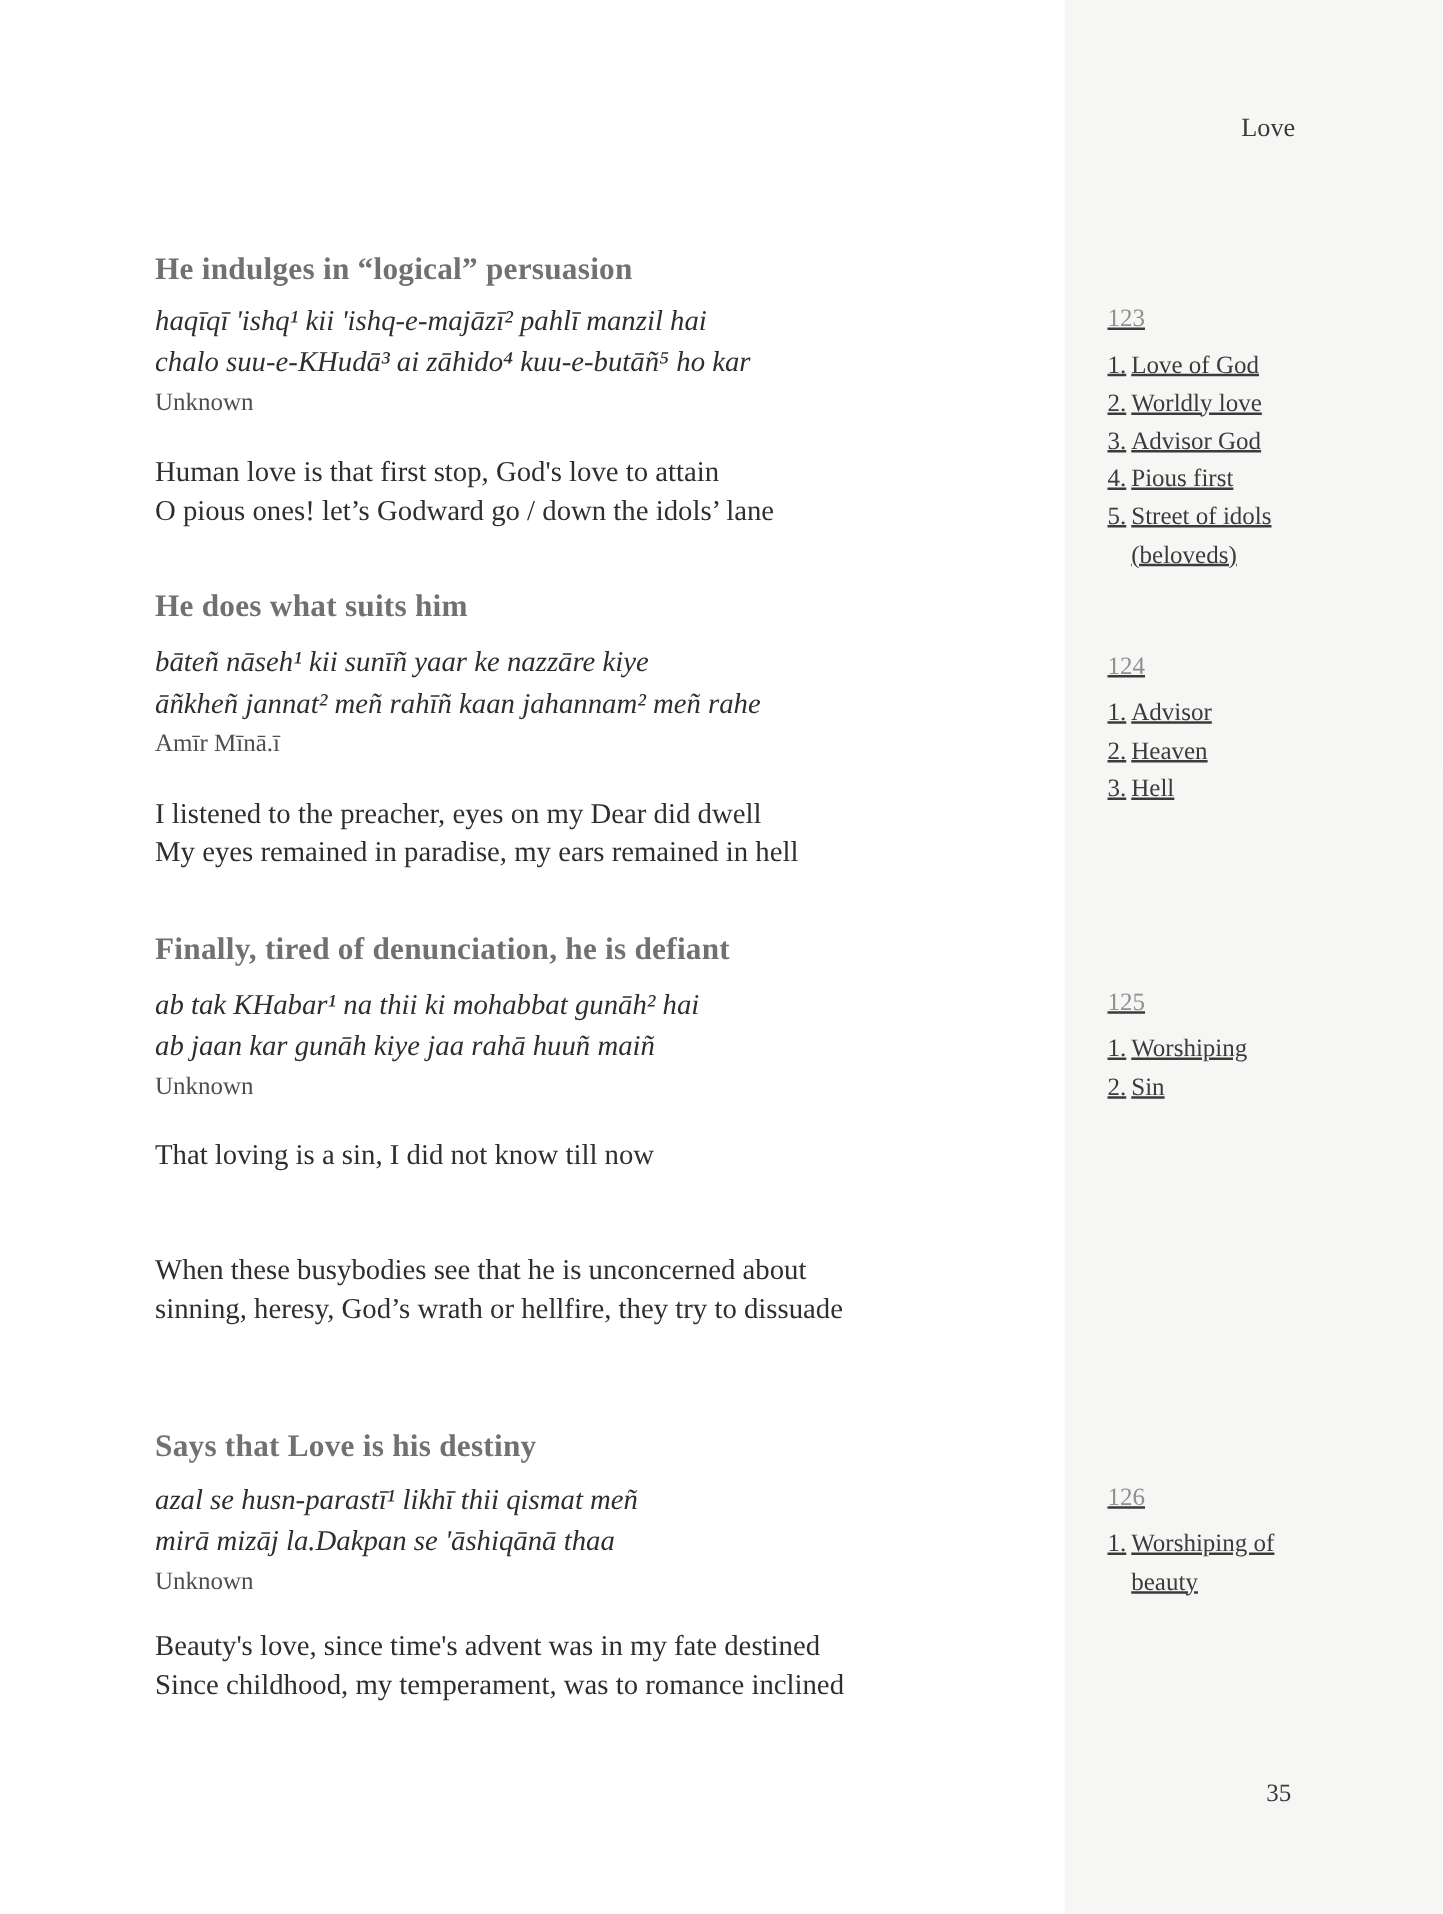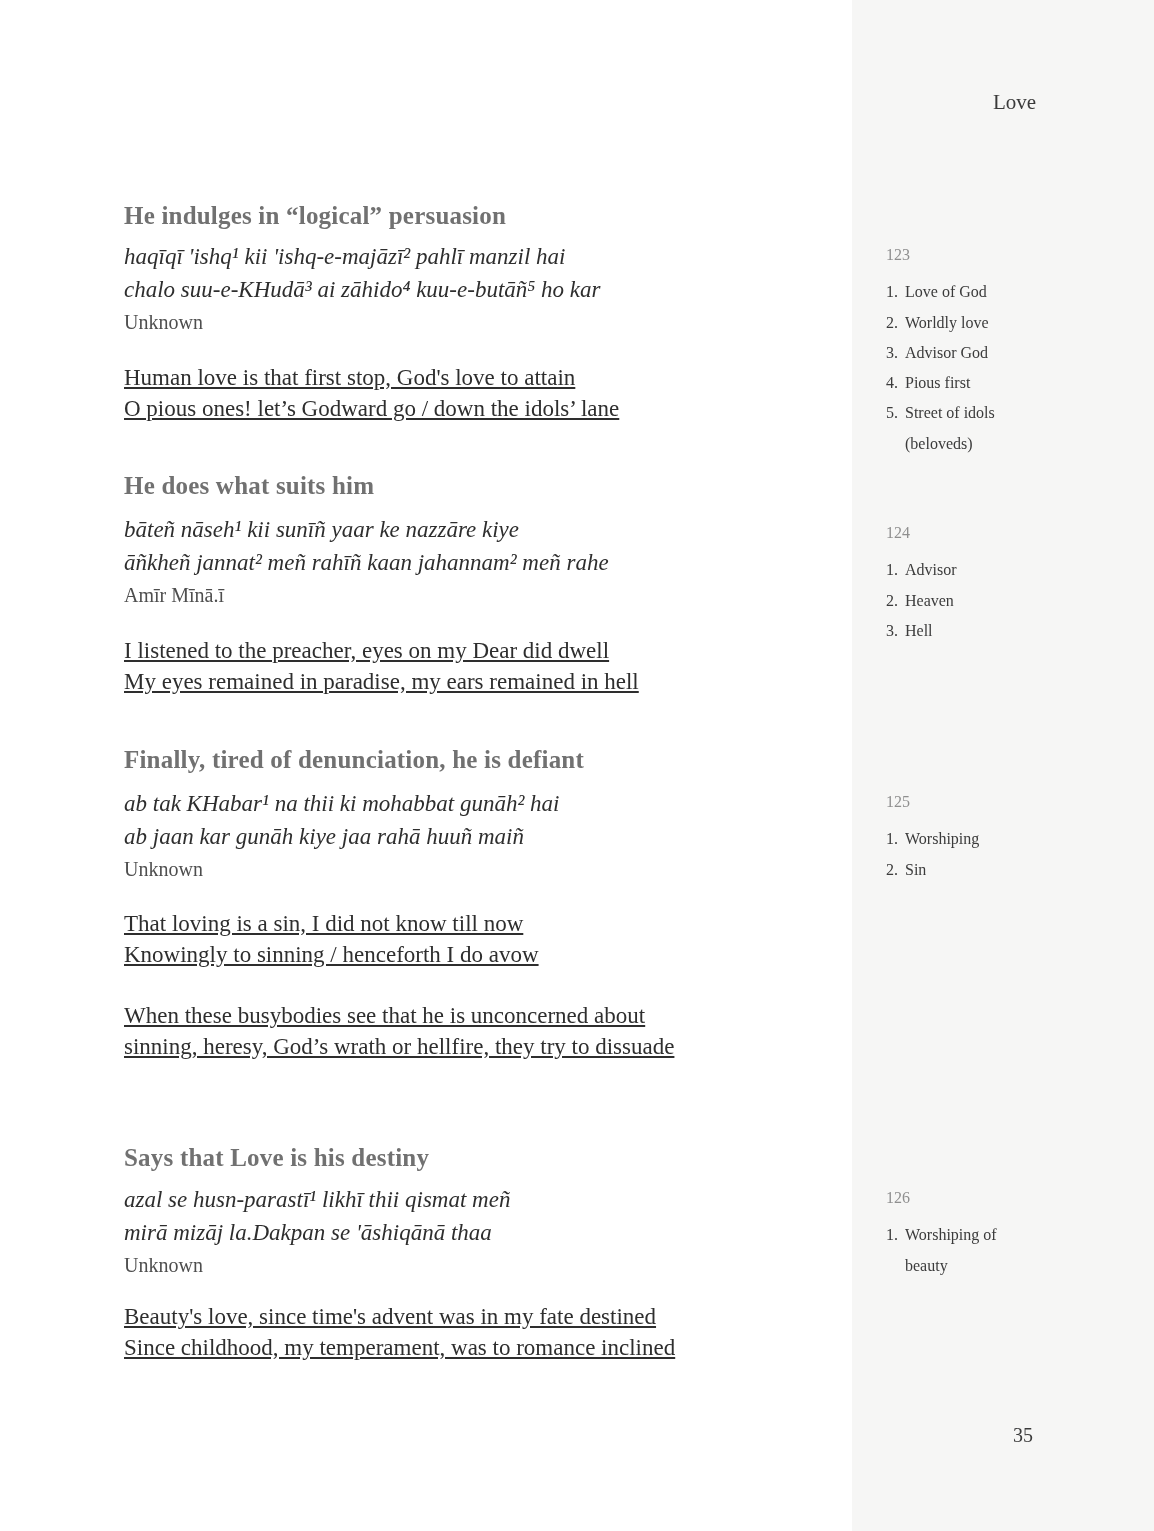--- a/index.html
+++ b/index.html
@@ -76,29 +76,30 @@
   }
 
   .translation, .commentary {
     position: absolute;
     left: 124px;
     width: 740px;
     font-size: 23px;
     line-height: 30.5px;
     color: #2e2e2e;
   }
-  .translation .line, .commentary .line { display: block; white-space: nowrap; text-decoration: underline; }
+  .translation .line, .commentary .line { display: block; white-space: nowrap; }
 
   .note {
     position: absolute;
     left: 34px;
     width: 250px;
-    font-size: 16px;
+    font-size: 20px;
     line-height: 30.3px;
     color: #3b3b3b;
+    text-decoration: underline;
   }
   .note-number {
     color: #8f8f8f;
     margin-bottom: 7px;
   }
   .note-item { display: flex; }
   .note-marker { flex: 0 0 auto; width: 19px; }
   .note-text .line { display: block; white-space: nowrap; }
 </style>
 </head>
@@ -135,21 +136,20 @@
   <h2 class="heading" style="top:723px">Finally, tired of denunciation, he is defiant</h2>
 
   <div class="couplet" style="top:787px">
     <span class="line">ab tak KHabar¹ na thii ki mohabbat gunāh² hai</span>
     <span class="line">ab jaan kar gunāh kiye jaa rahā huuñ maiñ</span>
     <span class="attribution">Unknown</span>
   </div>
 
   <div class="translation" style="top:909px">
     <span class="line">That loving is a sin, I did not know till now</span>
-    <span class="line">Knowingly to sinning / henceforth I do avow</span>
   </div>
 
   <div class="commentary" style="top:1001px">
     <span class="line">When these busybodies see that he is unconcerned about</span>
     <span class="line">sinning, heresy, God’s wrath or hellfire, they try to dissuade</span>
   </div>
 
   <h2 class="heading" style="top:1121px">Says that Love is his destiny</h2>
 
   <div class="couplet" style="top:1183px">

